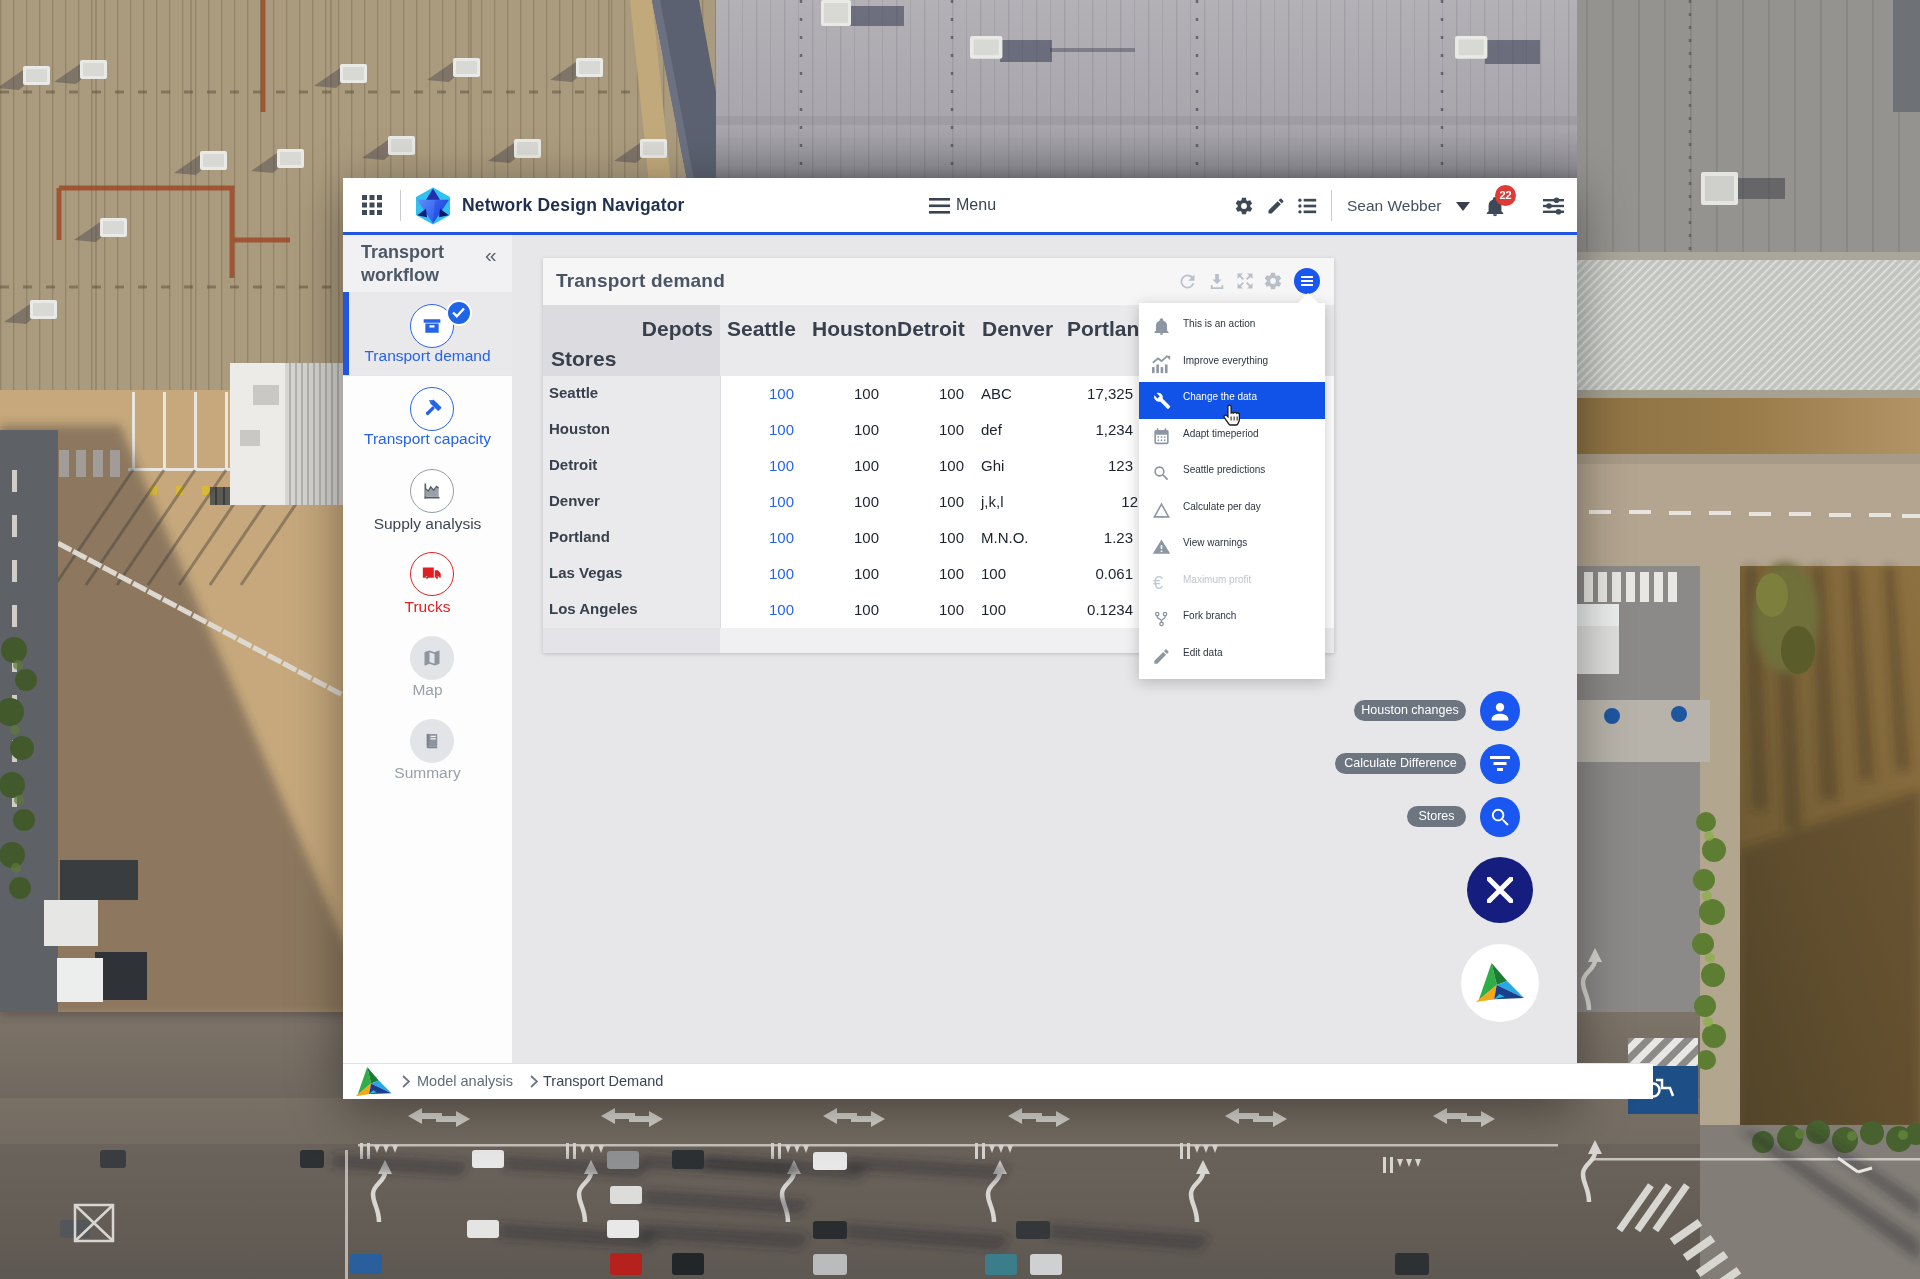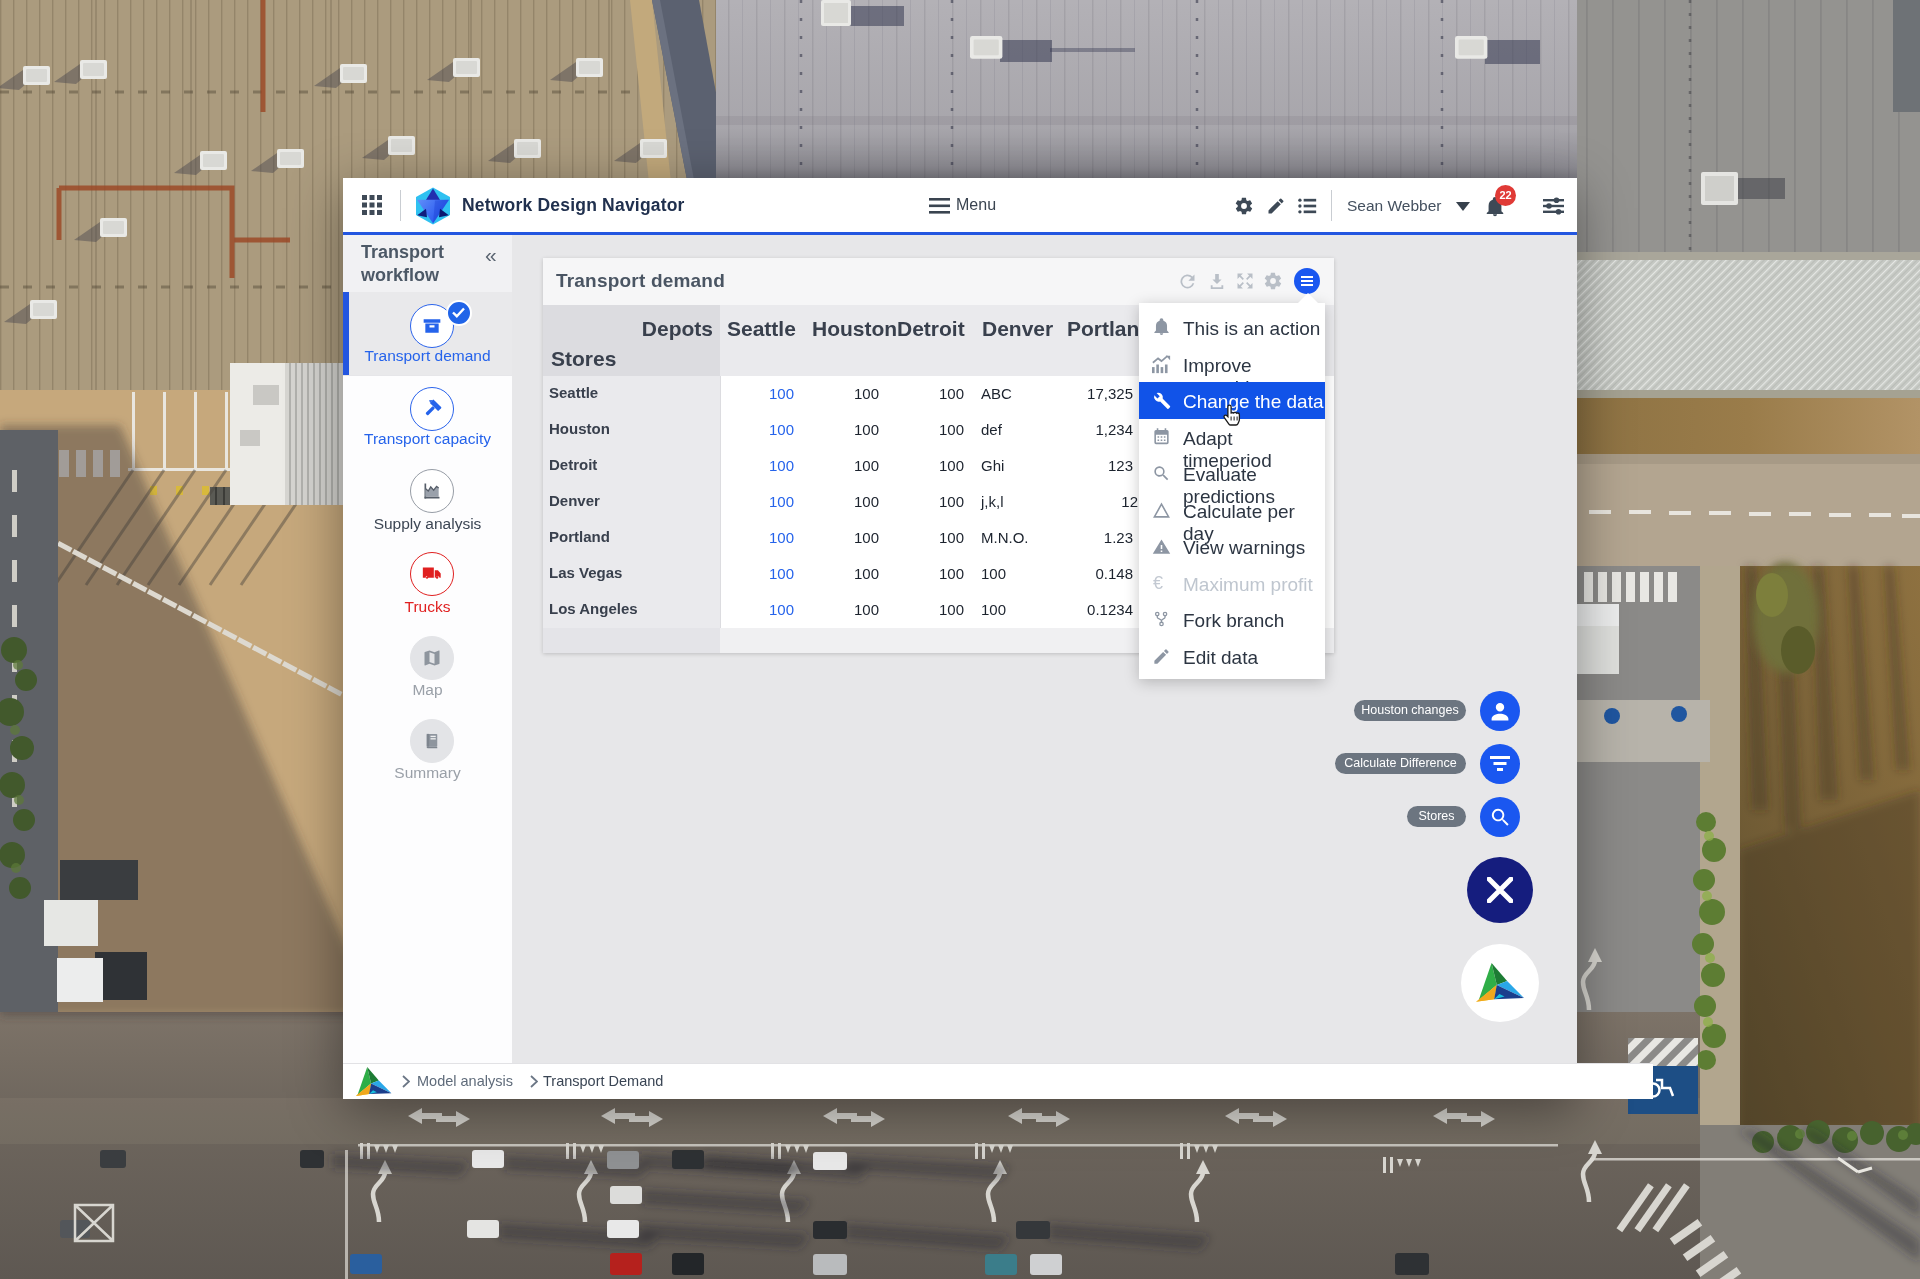--- a/index.html
+++ b/index.html
@@ -37,21 +37,21 @@
   #theadL{left:0;top:47px;width:177px;height:71px;background:#dcdce0;}
   .th{font-size:21px;font-weight:bold;color:#39404d;}
   .row{left:0;width:791px;height:36px;background:#fff;border-bottom:1px solid #e1e1e4;}
   .rlab{left:0;top:0;width:177px;height:36px;background:#eaeaed;}
   .cell{top:9px;font-size:15px;color:#1c232e;}
   .rname{left:6px;top:8px;font-size:15px;font-weight:bold;color:#39404d;}
   .blue{color:#2563eb;}
   .rt{text-align:right;}
   #menu{left:796px;top:125px;width:186px;height:376px;background:#fff;box-shadow:0 3px 14px rgba(0,0,0,.22);}
   .mi{left:0;width:186px;height:36.5px;}
-  .mtext{left:44px;top:9px;font-size:19px;color:#2c3542;}
+  .mtext{left:44px;top:9px;font-size:10px;color:#2c3542;}
   .hl{background:#1153e8;}
   .fab{border-radius:50%;background:#1a57f0;}
   .pill{height:21px;border-radius:10.5px;background:#6c7580;color:#fff;font-size:12.5px;
         line-height:21px;text-align:center;}
   .bc{top:9px;font-size:14.5px;}
 </style>
 </head>
 <body>
 <svg id="bg" class="a" width="1920" height="1279" viewBox="0 0 1920 1279">
 <defs>
@@ -696,21 +696,21 @@
       <div class="a cell rt" style="left:490px;width:100px">1.23</div>
     </div>
     <div class="a row" style="top:298px">
       <div class="a rlab">
           <div class="a rname">Las Vegas</div>
         </div>
       <div class="a cell blue rt" style="left:177px;width:74px">100</div>
       <div class="a cell rt" style="left:262px;width:74px">100</div>
       <div class="a cell rt" style="left:347px;width:74px">100</div>
       <div class="a cell" style="left:438px">100</div>
-      <div class="a cell rt" style="left:490px;width:100px">0.148</div>
+      <div class="a cell rt" style="left:490px;width:100px">0.061</div>
     </div>
     <div class="a row" style="top:334px">
       <div class="a rlab">
           <div class="a rname">Los Angeles</div>
         </div>
       <div class="a cell blue rt" style="left:177px;width:74px">100</div>
       <div class="a cell rt" style="left:262px;width:74px">100</div>
       <div class="a cell rt" style="left:347px;width:74px">100</div>
       <div class="a cell" style="left:438px">100</div>
       <div class="a cell rt" style="left:490px;width:100px">0.1234</div>
@@ -784,21 +784,21 @@
     <div class="a mi" style="top:115.5px">
       <svg class="a" style="left:13px;top:8px" width="19" height="20" viewBox="0 0 24 24">
           <path fill="#8d96a3" d="M19 3h-1V1h-2v2H8V1H6v2H5a2 2 0 0 0-2 2v14a2 2 0 0 0 2 2h14a2 2 0 0 0 2-2V5a2 2 0 0 0-2-2zm0 16H5V9h14zM7 11h2v2H7zm4 0h2v2h-2zm4 0h2v2h-2zM7 15h2v2H7zm4 0h2v2h-2zm4 0h2v2h-2z"></path>
         </svg>
       <div class="a mtext">Adapt timeperiod</div>
     </div>
     <div class="a mi" style="top:152px">
       <svg class="a" style="left:13px;top:9px" width="19" height="19" viewBox="0 0 24 24">
           <path fill="#8d96a3" d="M15.5 14h-.8l-.3-.3a6.5 6.5 0 1 0-.7.7l.3.3v.8l5 5 1.5-1.5zm-6 0a4.5 4.5 0 1 1 0-9 4.5 4.5 0 0 1 0 9z"></path>
         </svg>
-      <div class="a mtext">Evaluate predictions</div>
+      <div class="a mtext">Seattle predictions</div>
     </div>
     <div class="a mi" style="top:188.5px">
       <svg class="a" style="left:13px;top:9px" width="19" height="19" viewBox="0 0 24 24">
           <path fill="none" stroke="#8d96a3" stroke-width="2" d="M12 4 21 20H3z"></path>
         </svg>
       <div class="a mtext">Calculate per day</div>
     </div>
     <div class="a mi" style="top:225px">
       <svg class="a" style="left:13px;top:9px" width="19" height="19" viewBox="0 0 24 24">
           <path fill="#8d96a3" d="M12 3 23 21H1zm-1 7v5h2v-5zm0 7v2h2v-2z"></path>

